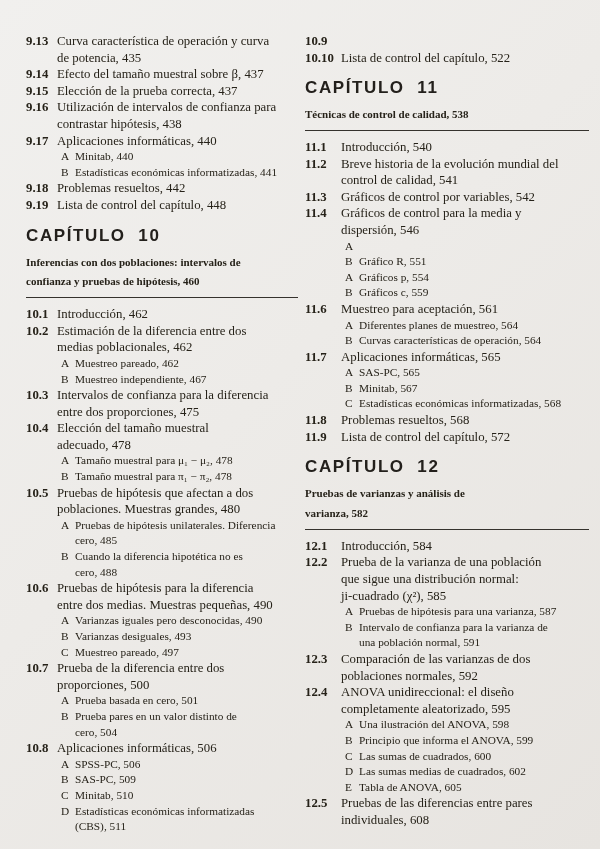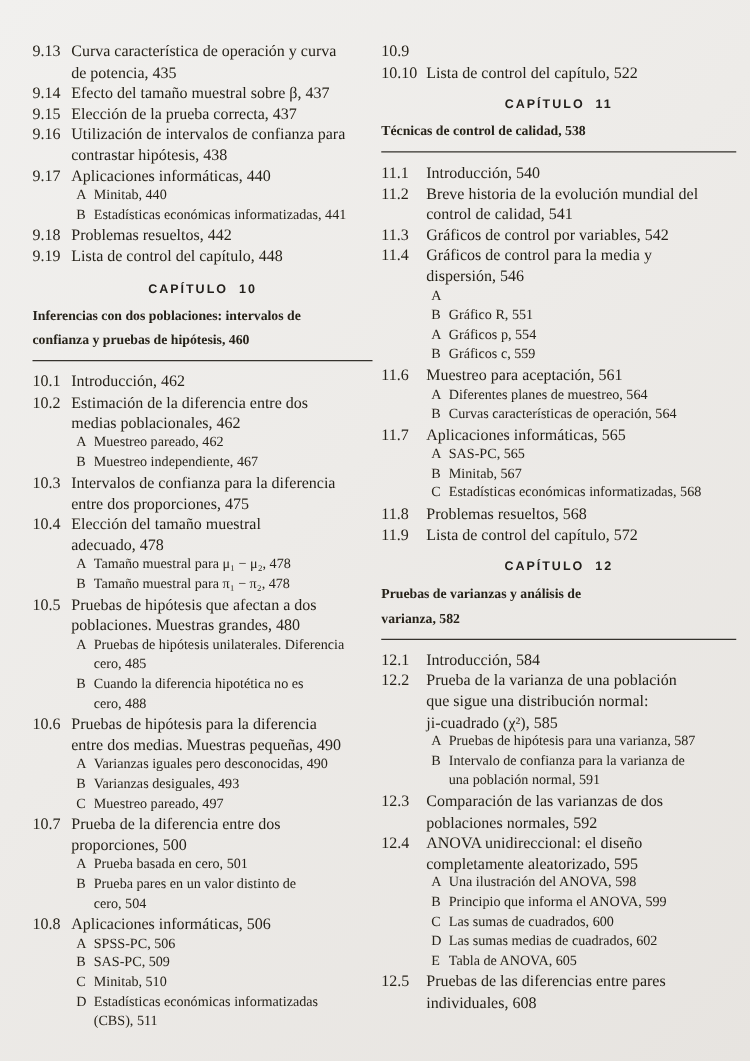--- a/index.html
+++ b/index.html
@@ -9,36 +9,36 @@
     font-family:"Liberation Serif","DejaVu Serif",serif;
     color:#262219;
     overflow:hidden;
   }
   .page{position:relative;width:600px;height:849px;overflow:hidden;}
   .col{position:absolute;top:33px;}
   .col-left{left:26px;width:272px;}
   .col-right{left:305px;width:284px;}
 
   .entry{display:flex;font-size:12.8px;line-height:16.6px;}
-  .entry .num{flex:0 0 31px;}
+  .entry .num{flex:0 0 31px;font-weight:bold;}
   .col-right .entry .num{flex:0 0 36px;}
   .entry .body{flex:1;min-width:0;}
 
   .sub{display:flex;font-size:11.3px;line-height:15.6px;padding-left:35px;}
   .col-right .sub{padding-left:40px;}
   .sub .letter{flex:0 0 14px;}
   .sub .body{flex:1;min-width:0;}
 
   .line{white-space:nowrap;}
 
   .chapter{margin:12px 0 8px 0;}
   .kicker{
     font-family:"Liberation Sans","DejaVu Sans",sans-serif;
-    font-weight:bold;font-size:10px;letter-spacing:1.6px;
-    white-space:pre;color:#23201c;margin-bottom:7px;text-align:center;
+    font-weight:bold;font-size:17px;letter-spacing:1.6px;
+    white-space:pre;color:#23201c;margin-bottom:7px;
   }
   .title{
     font-weight:bold;
     font-size:11px;line-height:19.8px;
     padding-bottom:5px;border-bottom:1.6px solid #35322d;
   }
 </style>
 </head>
 <body>
 

